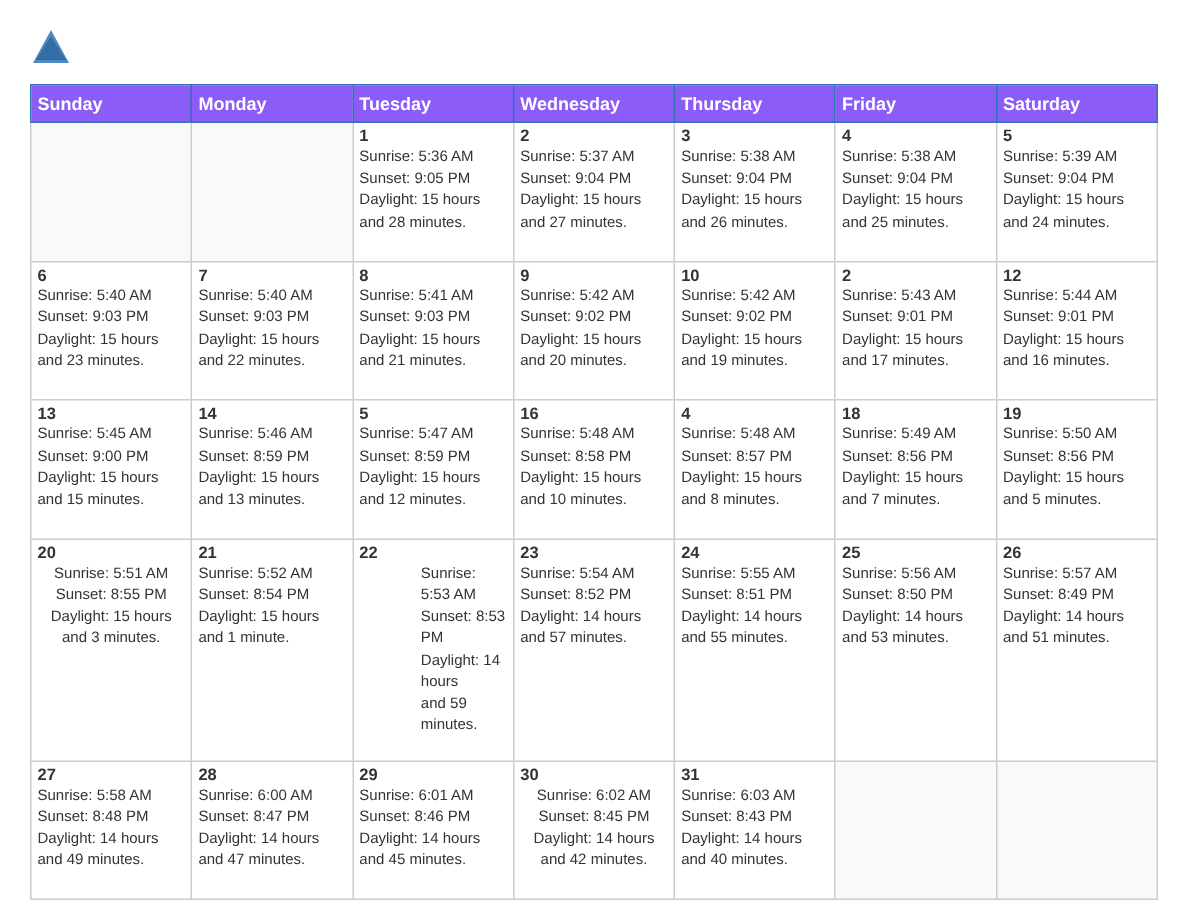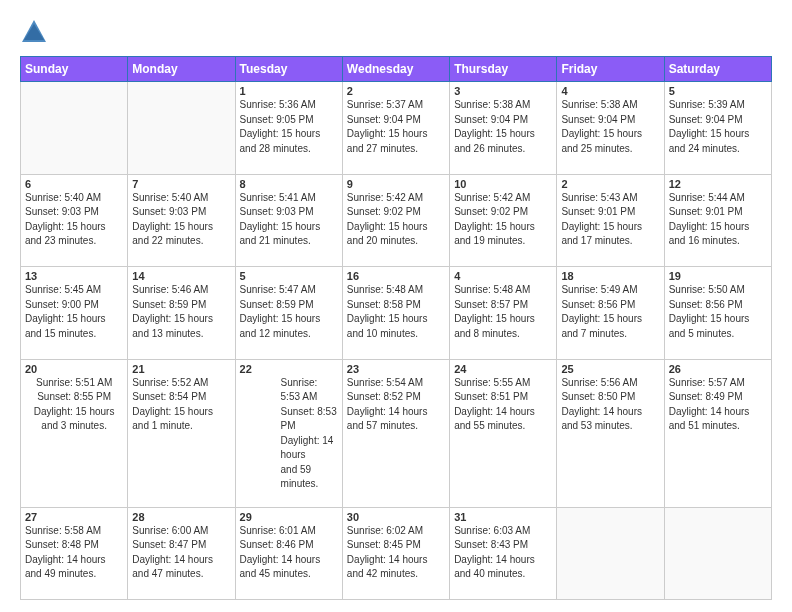--- a/index.html
+++ b/index.html
@@ -343,21 +343,21 @@
           </td>
           <td>
             <span class="day-num">29</span>
             <div class="day-info" style="white-space: pre-line;">Sunrise: 6:01 AM
 Sunset: 8:46 PM
 Daylight: 14 hours
 and 45 minutes.</div>
           </td>
           <td>
             <span class="day-num">30</span>
-            <div class="day-info" style="white-space: pre-line;">Sunrise: 6:02 AM
+            <div class="day-info" style="white-space: pre-line; text-align: center;">Sunrise: 6:02 AM
 Sunset: 8:45 PM
 Daylight: 14 hours
 and 42 minutes.</div>
           </td>
           <td>
             <span class="day-num">31</span>
             <div class="day-info" style="white-space: pre-line;">Sunrise: 6:03 AM
 Sunset: 8:43 PM
 Daylight: 14 hours
 and 40 minutes.</div>

